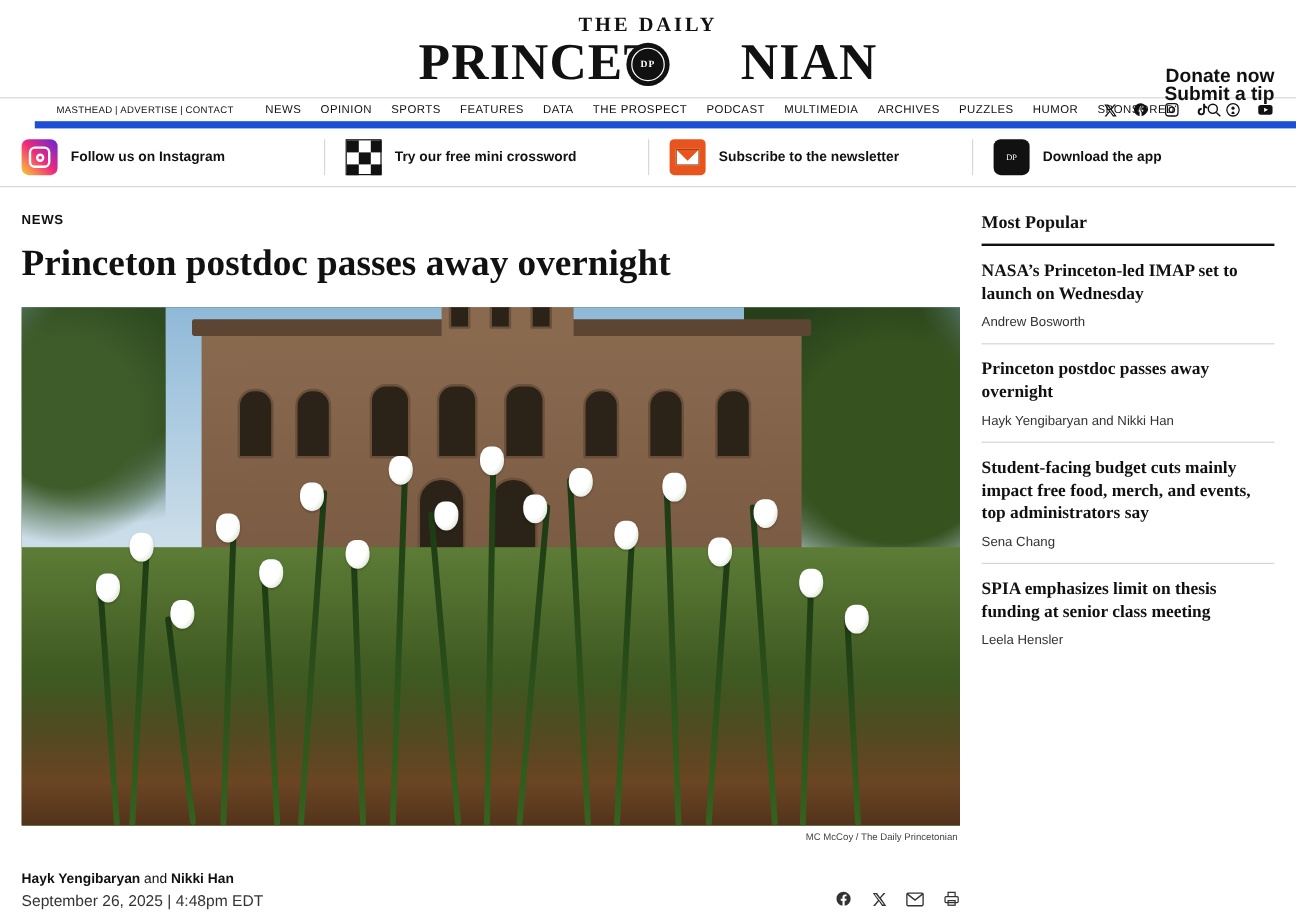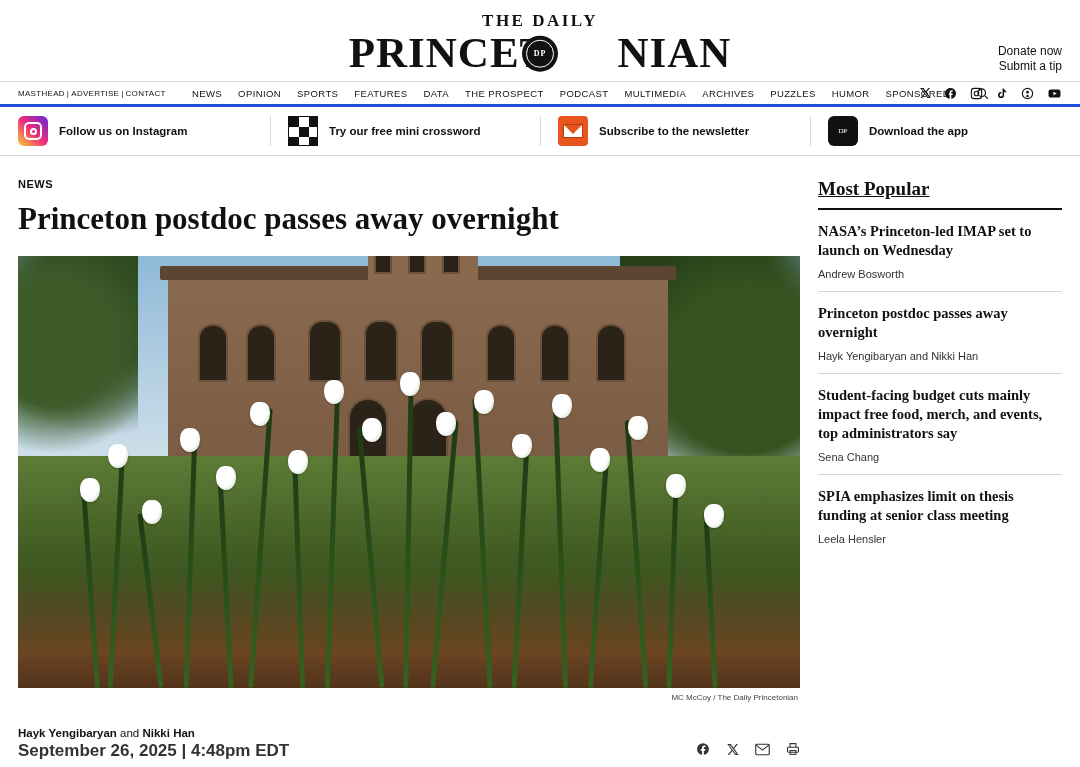--- a/index.html
+++ b/index.html
@@ -17,23 +17,23 @@
     position: relative;
     height: 82px;
     border-bottom: 1px solid #d8d8d8;
   }
   .date-block {
     position: absolute; left: 18px; top: 44px;
     font-size: 10.5px; line-height: 15px; color: #111;
   }
   .date-block a { color: #111; text-decoration: none; display: block; }
   .right-links {
-    position: absolute; right: 18px; top: 44px;
+    position: absolute; right: 18px; top: 56px;
     text-align: right;
-    font-size: 12px; line-height: 15px; font-weight: normal; color: #111;
+    font-size: 16px; line-height: 15px; font-weight: bold; color: #111;
   }
   .right-links a { color: #111; text-decoration: none; display: block; }
 
   .logo-wrap {
     position: absolute; left: 50%; transform: translateX(-50%);
     top: 12px; text-align: center; width: 420px;
   }
   .logo-the-daily {
     font-family: "Liberation Serif", serif;
     font-size: 17px; letter-spacing: 2.5px; font-weight: bold;
@@ -55,22 +55,22 @@
     width: 28px; height: 28px; border-radius: 50%;
     border: 1.5px solid #fff;
     display: flex; align-items: center; justify-content: center;
     color: #fff; font-size: 8px; font-family: "Liberation Serif", serif;
   }
 
   
   .navbar {
     position: relative;
     height: 25px;
-    border-bottom: 3px solid #1d4ed8;
-    display: flex; align-items: center;
+    border-bottom: 6px solid #1d4ed8;
+    display: flex; align-items: center; margin-left: 29px;
   }
   .nav-left {
     position: absolute; left: 18px;
     font-size: 8px; letter-spacing: .3px; color: #111;
   }
   .nav-left span { margin: 0 2px; }
   .nav-left a { color: #111; text-decoration: none; }
   .nav-center {
     position: absolute; left: 192px;
     display: flex; gap: 16px; align-items: center;
@@ -216,30 +216,30 @@
     font-family: "Liberation Sans", sans-serif;
   }
 
   .byline-row {
     width: 782px; display: flex; justify-content: space-between; align-items: flex-end;
     margin-top: 22px;
   }
   .byline { font-size: 11.5px; line-height: 18px; }
   .byline .authors { font-weight: bold; color: #111; }
   .byline .authors .and { font-weight: normal; }
-  .byline .stamp { color: #333; font-size: 17px; font-weight: bold; }
+  .byline .stamp { color: #333; font-size: 13px; }
   .share-row { display: flex; gap: 16px; align-items: center; padding-bottom: 4px; }
   .share-row svg { display: block; }
 
   
   .sidebar { width: 262px; padding-top: 22px; padding-left: 18px; }
   .sb-title {
     font-family: "Liberation Serif", serif;
-    font-size: 19px; font-weight: bold; color: #111;
-    padding-bottom: 8px; border-bottom: 2px solid #111; text-decoration: underline;
+    font-size: 15px; font-weight: bold; color: #111;
+    padding-bottom: 8px; border-bottom: 2px solid #111;
   }
   .sb-item { padding: 12px 0 11px 0; border-bottom: 1px solid #d5d5d5; }
   .sb-item:last-child { border-bottom: none; }
   .sb-head {
     font-family: "Liberation Serif", serif;
     font-size: 14.5px; line-height: 19px; font-weight: bold; color: #111;
     margin-bottom: 8px;
   }
   .sb-author { font-size: 11px; color: #333; }
 </style>

